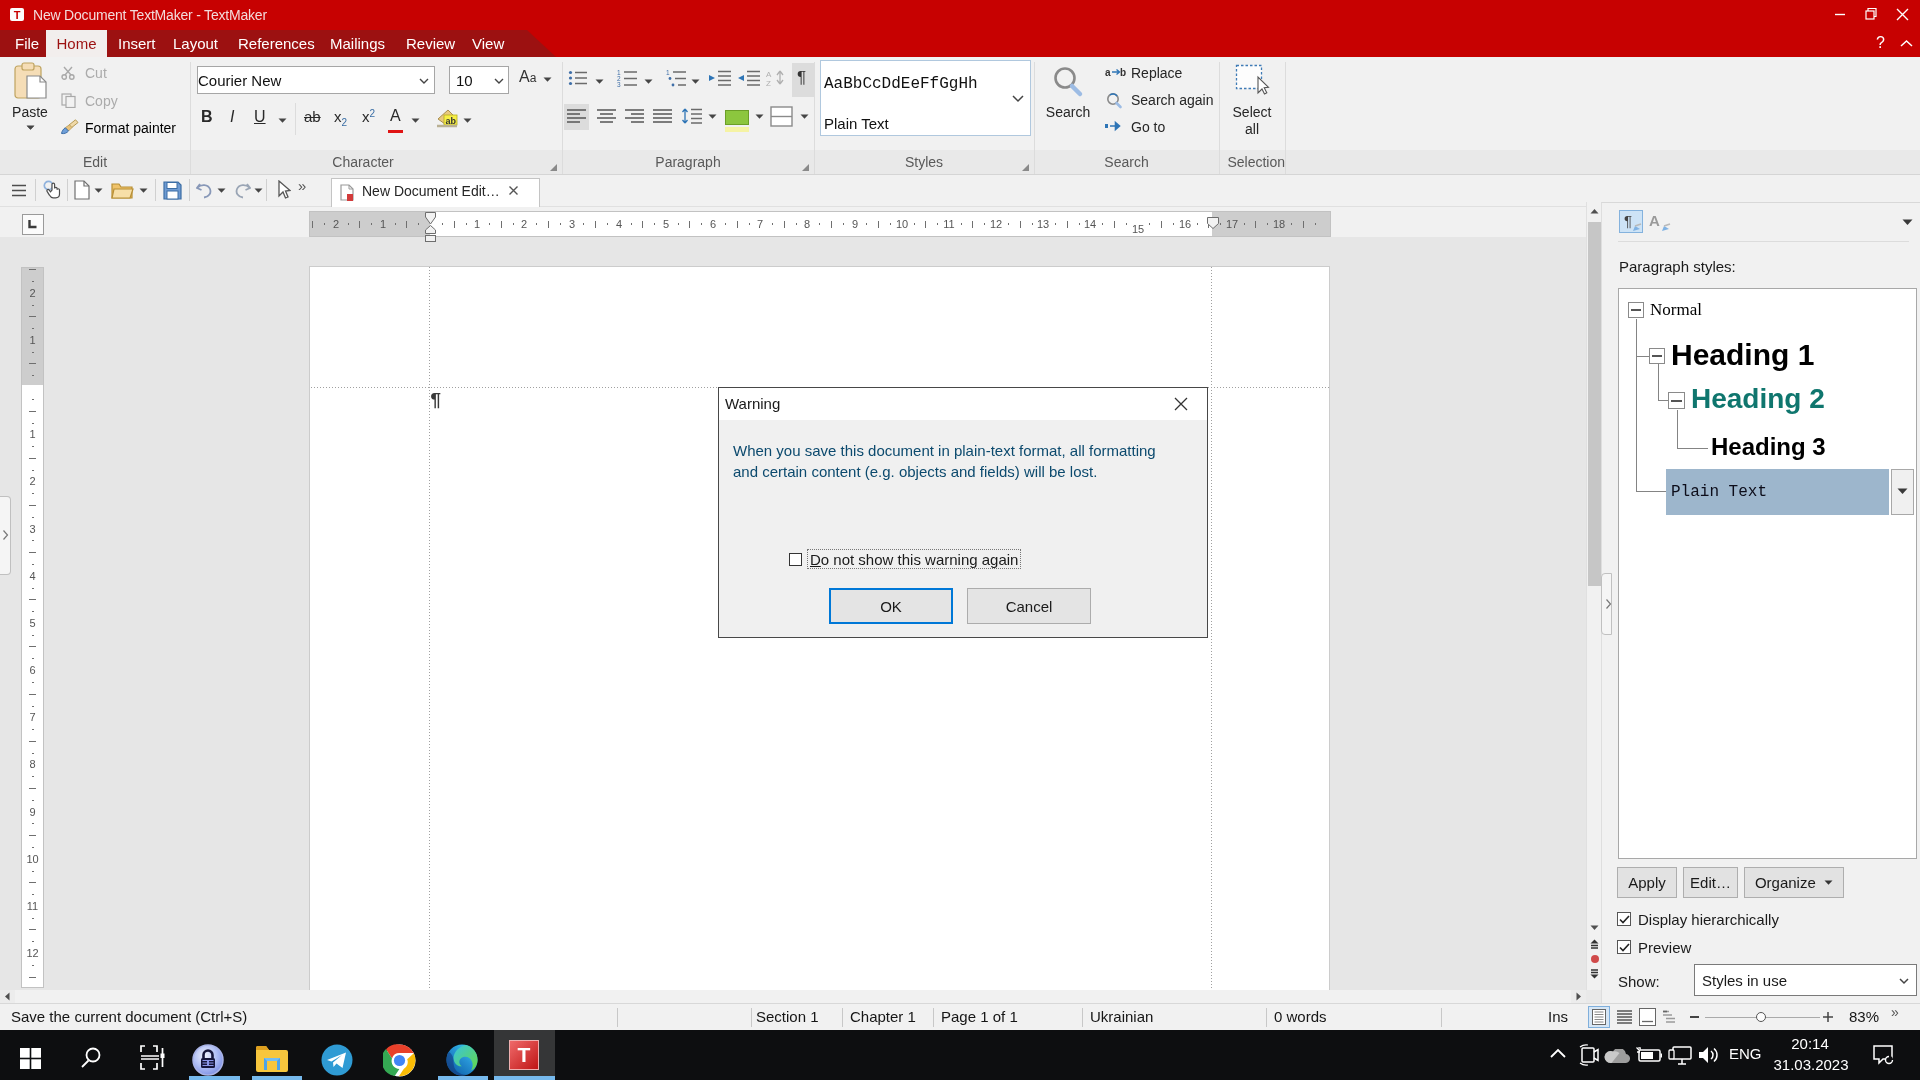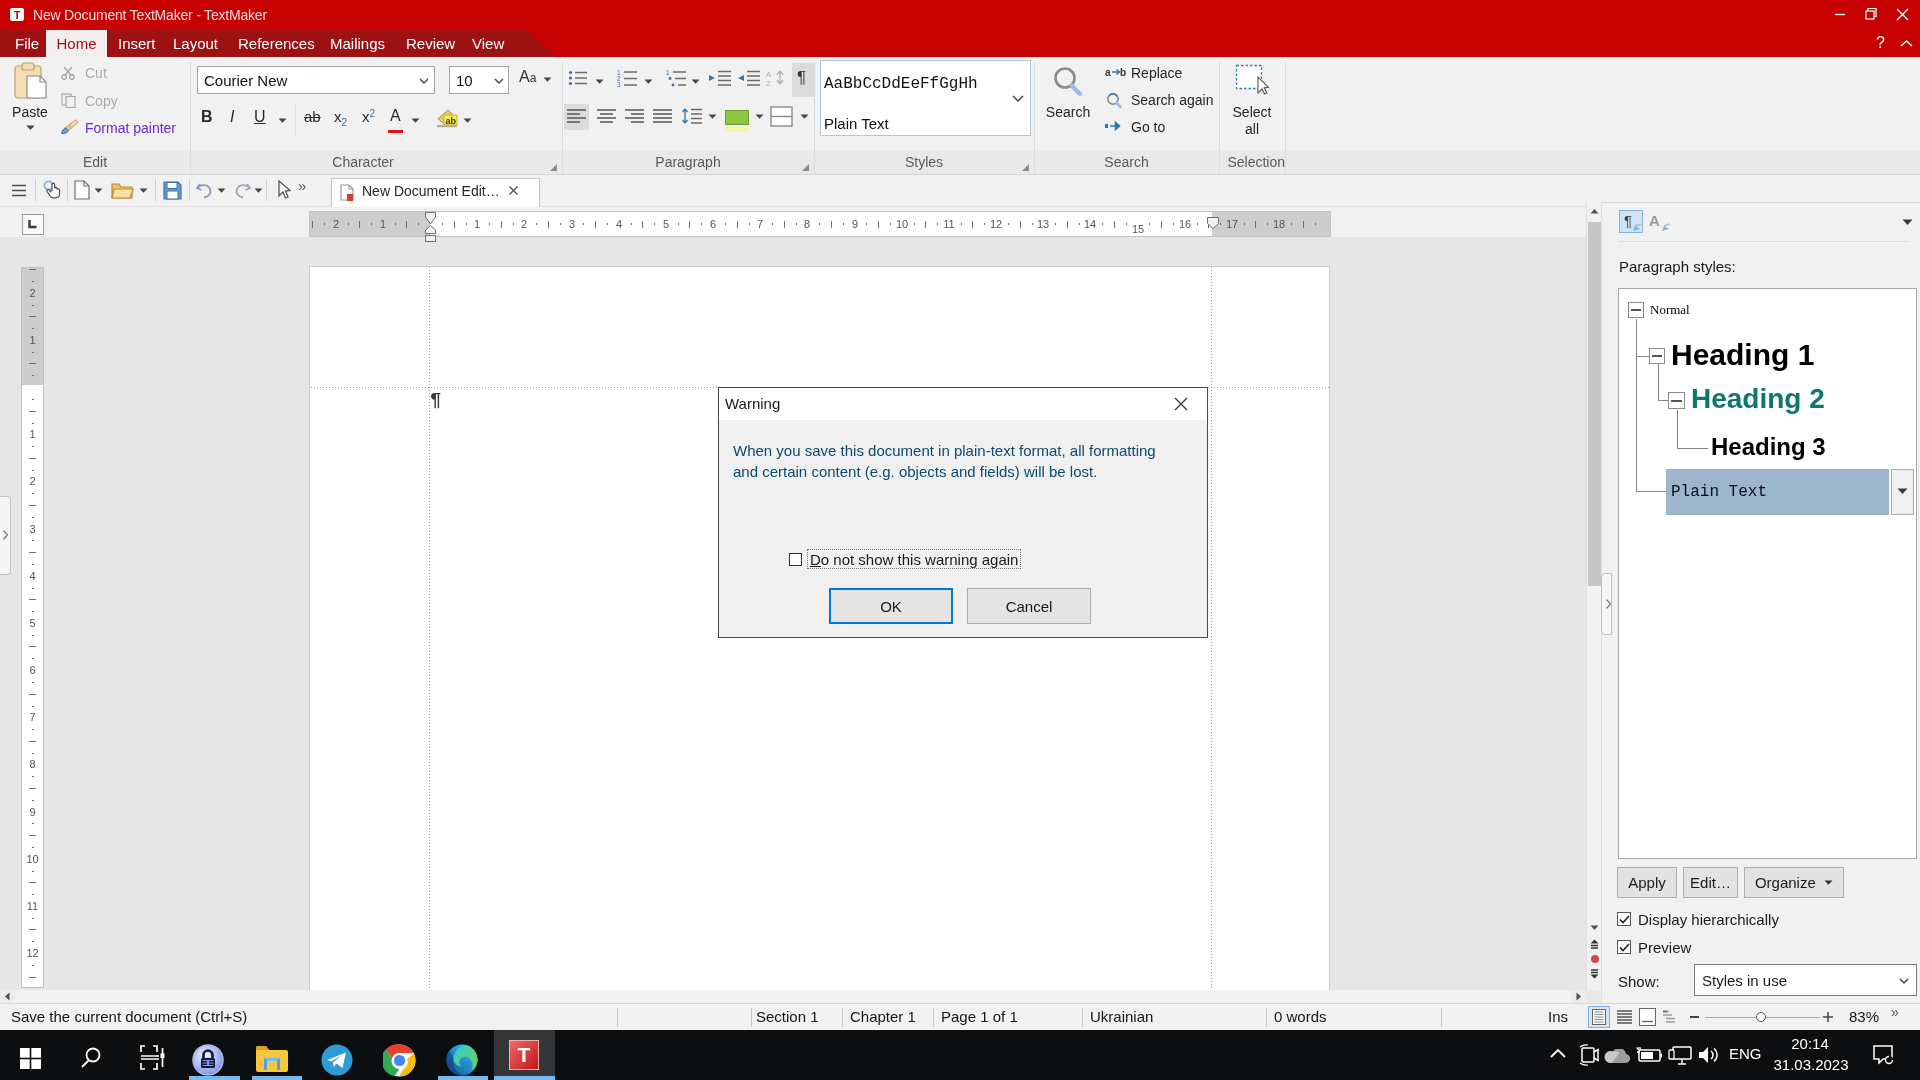--- a/index.html
+++ b/index.html
@@ -86,25 +86,25 @@
       <rect x="1" y="1" width="9" height="11" fill="#f2f2f2" stroke="#a9a9a9" stroke-width="1.2"></rect>
       <rect x="5" y="3.5" width="9" height="11" fill="#f2f2f2" stroke="#a9a9a9" stroke-width="1.2"></rect>
     </svg>
     <div class="abs" style="left:85px;top:36px;font-size:14px;color:#ababab;">Copy</div>
 
     <svg class="abs" style="left:60px;top:62px" width="19" height="16" viewBox="0 0 19 16">
       <path d="M9 6 L15.5 0.8 L18 3.5 L11.5 8.7 z" fill="#f0d9a8" stroke="#b49a55" stroke-width="1"></path>
       <path d="M5.5 8.5 L9.5 5.8 L12 8.5 L8.5 12 z" fill="#e9c27c" stroke="#b49a55" stroke-width="0.8"></path>
       <path d="M1.5 14.5 c2.5,0.5 5.5,-0.5 7,-2.5 l-3.2,-3.2 c-2,1.2 -3.3,3.2 -3.8,5.7 z" fill="#6f9fd8" stroke="#3f6fa8" stroke-width="1"></path>
     </svg>
-    <div class="abs" style="left:85px;top:63px;font-size:14px;color:#6d28d9;">Format painter</div>
+    <div class="abs" style="left:85px;top:63px;font-size:14px;color:#000000;">Format painter</div>
   </div>
   <div id="ribbon-char">
 
-    <div class="abs fc" style="left:197px;top:9px;width:238px;height:28px;background:#fff;border:1px solid #a6a6a6;font-size:15px;color:#111;padding-left:6px;">Courier New</div>
+    <div class="abs fc" style="left:197px;top:9px;width:238px;height:28px;background:#fff;border:1px solid #a6a6a6;font-size:15px;color:#111;">Courier New</div>
     <svg class="abs" style="left:418px;top:20px" width="12" height="8" viewBox="0 0 12 8">
         <path d="M2 2 L6 6 L10 2" fill="none" stroke="#444" stroke-width="1.4"></path>
       </svg>
 
     <div class="abs fc" style="left:449px;top:9px;width:60px;height:28px;background:#fff;border:1px solid #a6a6a6;font-size:15px;color:#111;padding-left:6px;">10</div>
     <svg class="abs" style="left:493px;top:20px" width="12" height="8" viewBox="0 0 12 8">
         <path d="M2 2 L6 6 L10 2" fill="none" stroke="#444" stroke-width="1.4"></path>
       </svg>
 
     <div class="abs" style="left:519px;top:11px;font-size:16px;color:#333;">A<span style="font-size:12px;">a</span></div>
@@ -502,21 +502,21 @@
     <div class="abs" style="left:57.5px;top:121px;width:1px;height:38px;background:#848484;"></div>
     <div class="abs" style="left:57.5px;top:159px;width:31px;height:1px;background:#848484;"></div>
 
     <div class="abs" style="left:9px;top:13px;width:16px;height:16px;background:#fff;border:1px solid #8a8a8a;"></div>
     <div class="abs" style="left:12px;top:20px;width:10px;height:2px;background:#555;"></div>
     <div class="abs" style="left:30px;top:59px;width:16px;height:16px;background:#fff;border:1px solid #8a8a8a;"></div>
     <div class="abs" style="left:33px;top:66px;width:10px;height:2px;background:#555;"></div>
     <div class="abs" style="left:49px;top:103px;width:17px;height:17px;background:#fff;border:1px solid #8a8a8a;"></div>
     <div class="abs" style="left:52px;top:111px;width:11px;height:2px;background:#555;"></div>
 
-    <div class="abs" style="left:31px;top:11px;font-family:'Liberation Serif',serif;font-size:13px;color:#000;line-height:20px;">Normal</div>
+    <div class="abs" style="left:31px;top:11px;font-family:'Liberation Serif',serif;font-size:17px;color:#000;line-height:20px;">Normal</div>
     <div class="abs" style="left:52px;top:51px;font-size:30px;font-weight:bold;color:#000;line-height:30px;">Heading 1</div>
     <div class="abs" style="left:72px;top:96px;font-size:28px;font-weight:bold;color:#0f766e;line-height:28px;">Heading 2</div>
     <div class="abs" style="left:92px;top:146px;font-size:24px;font-weight:bold;color:#000;line-height:24px;">Heading 3</div>
 
     <div class="abs" style="left:47px;top:180px;width:223px;height:46px;background:#9db6cc;"></div>
     <div class="abs" style="left:52px;top:194px;font-family:'Liberation Mono',monospace;font-size:16px;color:#0d0d1a;">Plain Text</div>
     <div class="abs" style="left:272px;top:180px;width:23px;height:46px;background:#f0f0f0;border:1px solid #a8a8a8;"></div>
     <svg class="abs" style="left:278px;top:199px" width="11" height="7" viewBox="0 0 11 7">
         <path d="M0.5 0.5 h10 L5.5 6 z" fill="#3a3a3a"></path>
       </svg>

